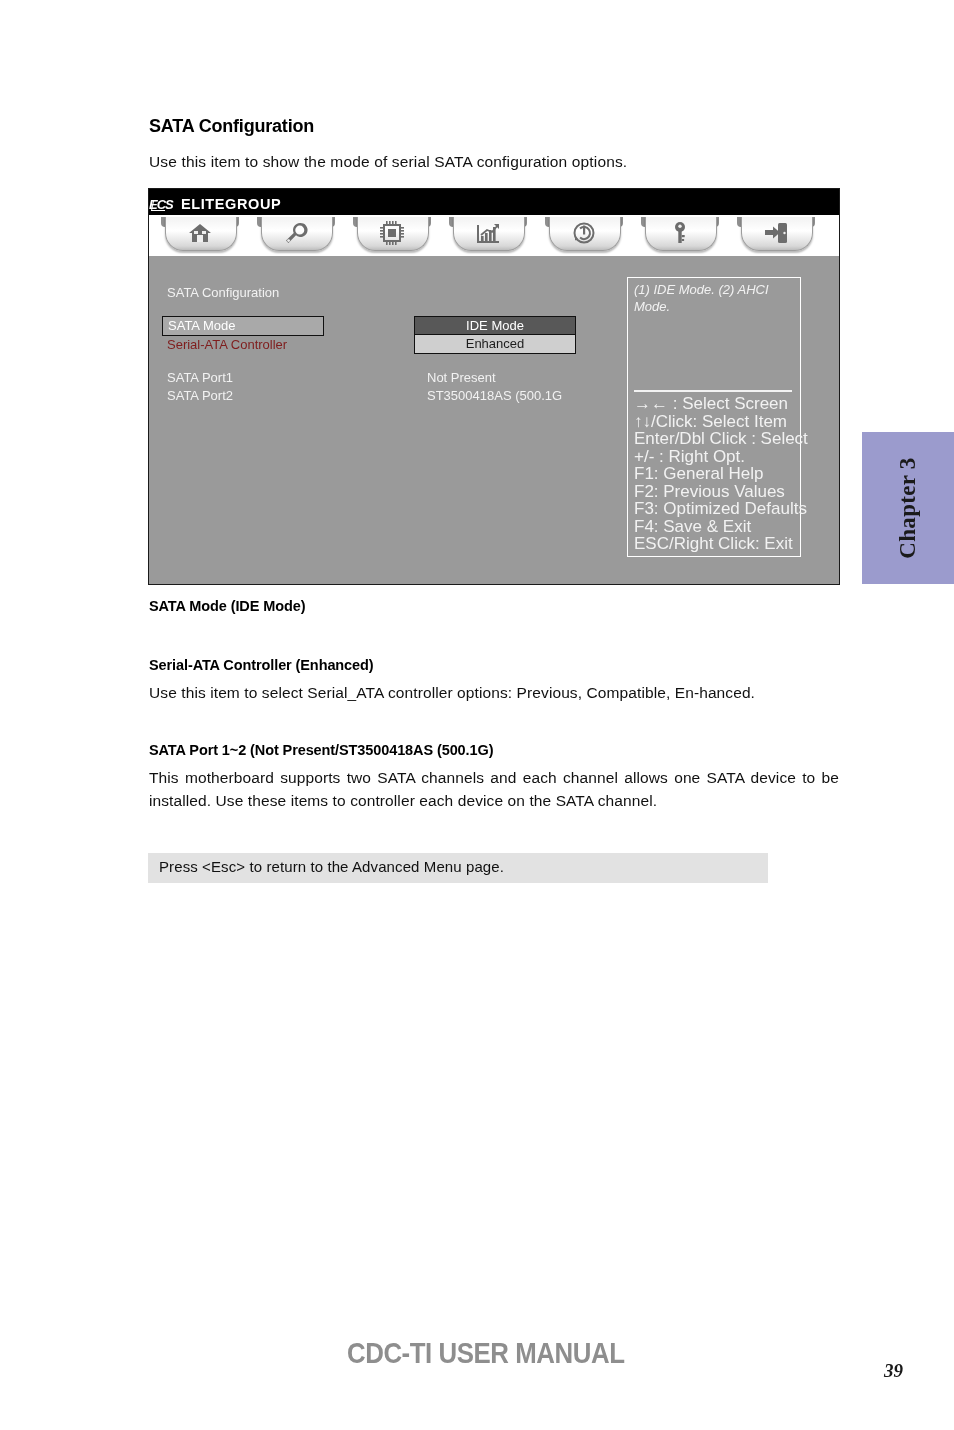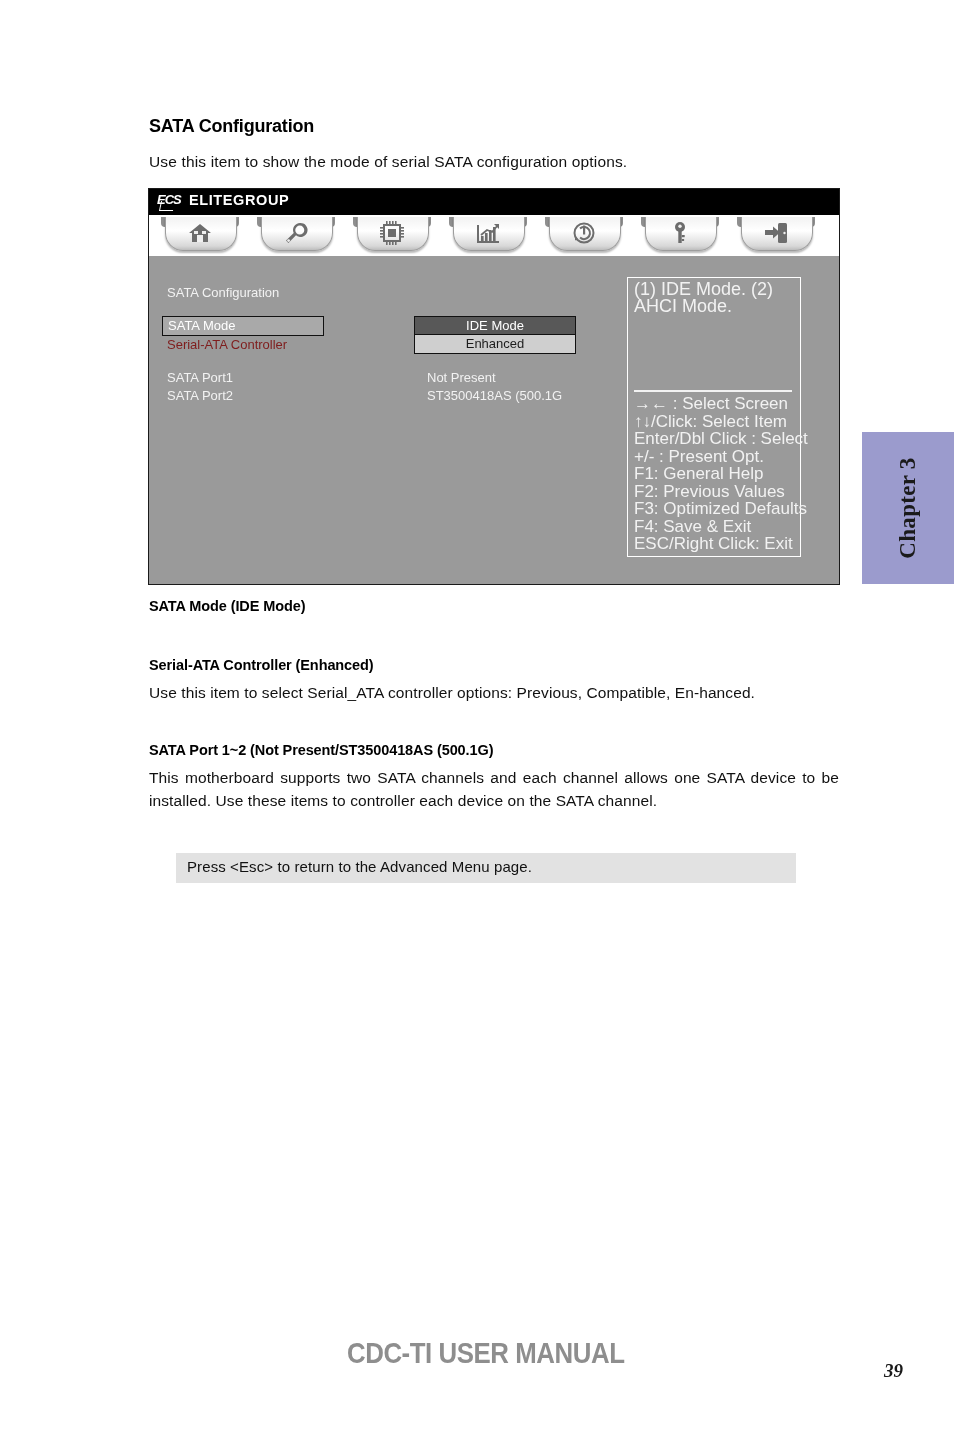--- a/index.html
+++ b/index.html
@@ -27,21 +27,20 @@
     letter-spacing:-0.1px;
   }
   .sec-b{
     position:absolute;left:149px;width:690px;font-size:15.5px;line-height:23px;
     color:#111;text-align:justify;letter-spacing:0.1px;
   }
 
   .note-box{
     position:absolute;left:148px;top:853px;width:620px;height:30px;
     background:#e2e2e2;
-    margin-left:28px;
   }
   .note-box span{
     position:absolute;left:11px;top:5px;font-size:15px;color:#111;letter-spacing:0.1px;
   }
 
   
   .chapter-tab{
     position:absolute;left:862px;top:432px;width:92px;height:152px;
     background:#9b9bcd;
   }
@@ -56,21 +55,21 @@
   
   .bios{
     position:absolute;left:148px;top:188px;width:690px;height:395px;
     border:1px solid #1a1a1a;background:#9a9a9a;overflow:hidden;
     font-family:"Liberation Sans", sans-serif;
   }
   .bios-title{
     position:absolute;left:0;top:0;width:100%;height:26px;background:#000;
   }
   .bios-logo{
-    position:absolute;left:8px;top:3px;display:flex;align-items:flex-start;height:20px;
+    position:absolute;left:0;top:3px;display:flex;align-items:flex-end;height:20px;
   }
   .ecs-mark{
     display:inline-block;width:26px;height:15px;position:relative;
     font-weight:bold;font-size:13px;color:#fff;font-style:italic;
     line-height:15px;letter-spacing:-1px;
   }
   .ecs-swoosh{
     position:absolute;left:3px;top:9px;width:13px;height:9px;
     border:1.5px solid #fff;border-top:none;border-right:none;
     transform:skewX(-12deg);
@@ -139,21 +138,21 @@
     background:#cfcfcf;border:1.5px solid #111;
     text-align:center;line-height:18px;font-size:13px;color:#1d1d1d;
   }
 
   .help{
     position:absolute;left:478px;top:8px;width:172px;height:278px;
     border:1.5px solid #ffffff;
   }
   .help-text{
     position:absolute;left:6px;top:3px;width:162px;
-    font-size:18px;line-height:17px;color:#f2f2f2;
+    font-size:13px;line-height:17px;color:#f2f2f2;font-style:italic;
   }
   .help-sep{
     position:absolute;left:6px;top:112px;width:158px;height:1.5px;background:#f2f2f2;
   }
   .help-keys{
     position:absolute;left:6px;top:117px;width:166px;
     font-size:17px;line-height:17.5px;color:#f2f2f2;white-space:nowrap;
   }
   .help-keys div{height:17.5px;}
 
@@ -340,21 +339,21 @@
       <div class="b-item" style="left:18px;top:119px">SATA Port2</div>
       <div class="b-item" style="left:278px;top:119px">ST3500418AS    (500.1G</div>
 
       <div class="help">
         <div class="help-text">(1) IDE Mode. (2) AHCI Mode.</div>
         <div class="help-sep"></div>
         <div class="help-keys">
           <div>→←   : Select Screen</div>
           <div>↑↓/Click: Select Item</div>
           <div>Enter/Dbl Click : Select</div>
-          <div>+/- : Present Opt.</div>
+          <div>+/- : Right Opt.</div>
           <div>F1: General Help</div>
           <div>F2: Previous Values</div>
           <div>F3: Optimized Defaults</div>
           <div>F4: Save &amp; Exit</div>
           <div>ESC/Right Click: Exit</div>
         </div>
       </div>
 
     </div>
   </div>

